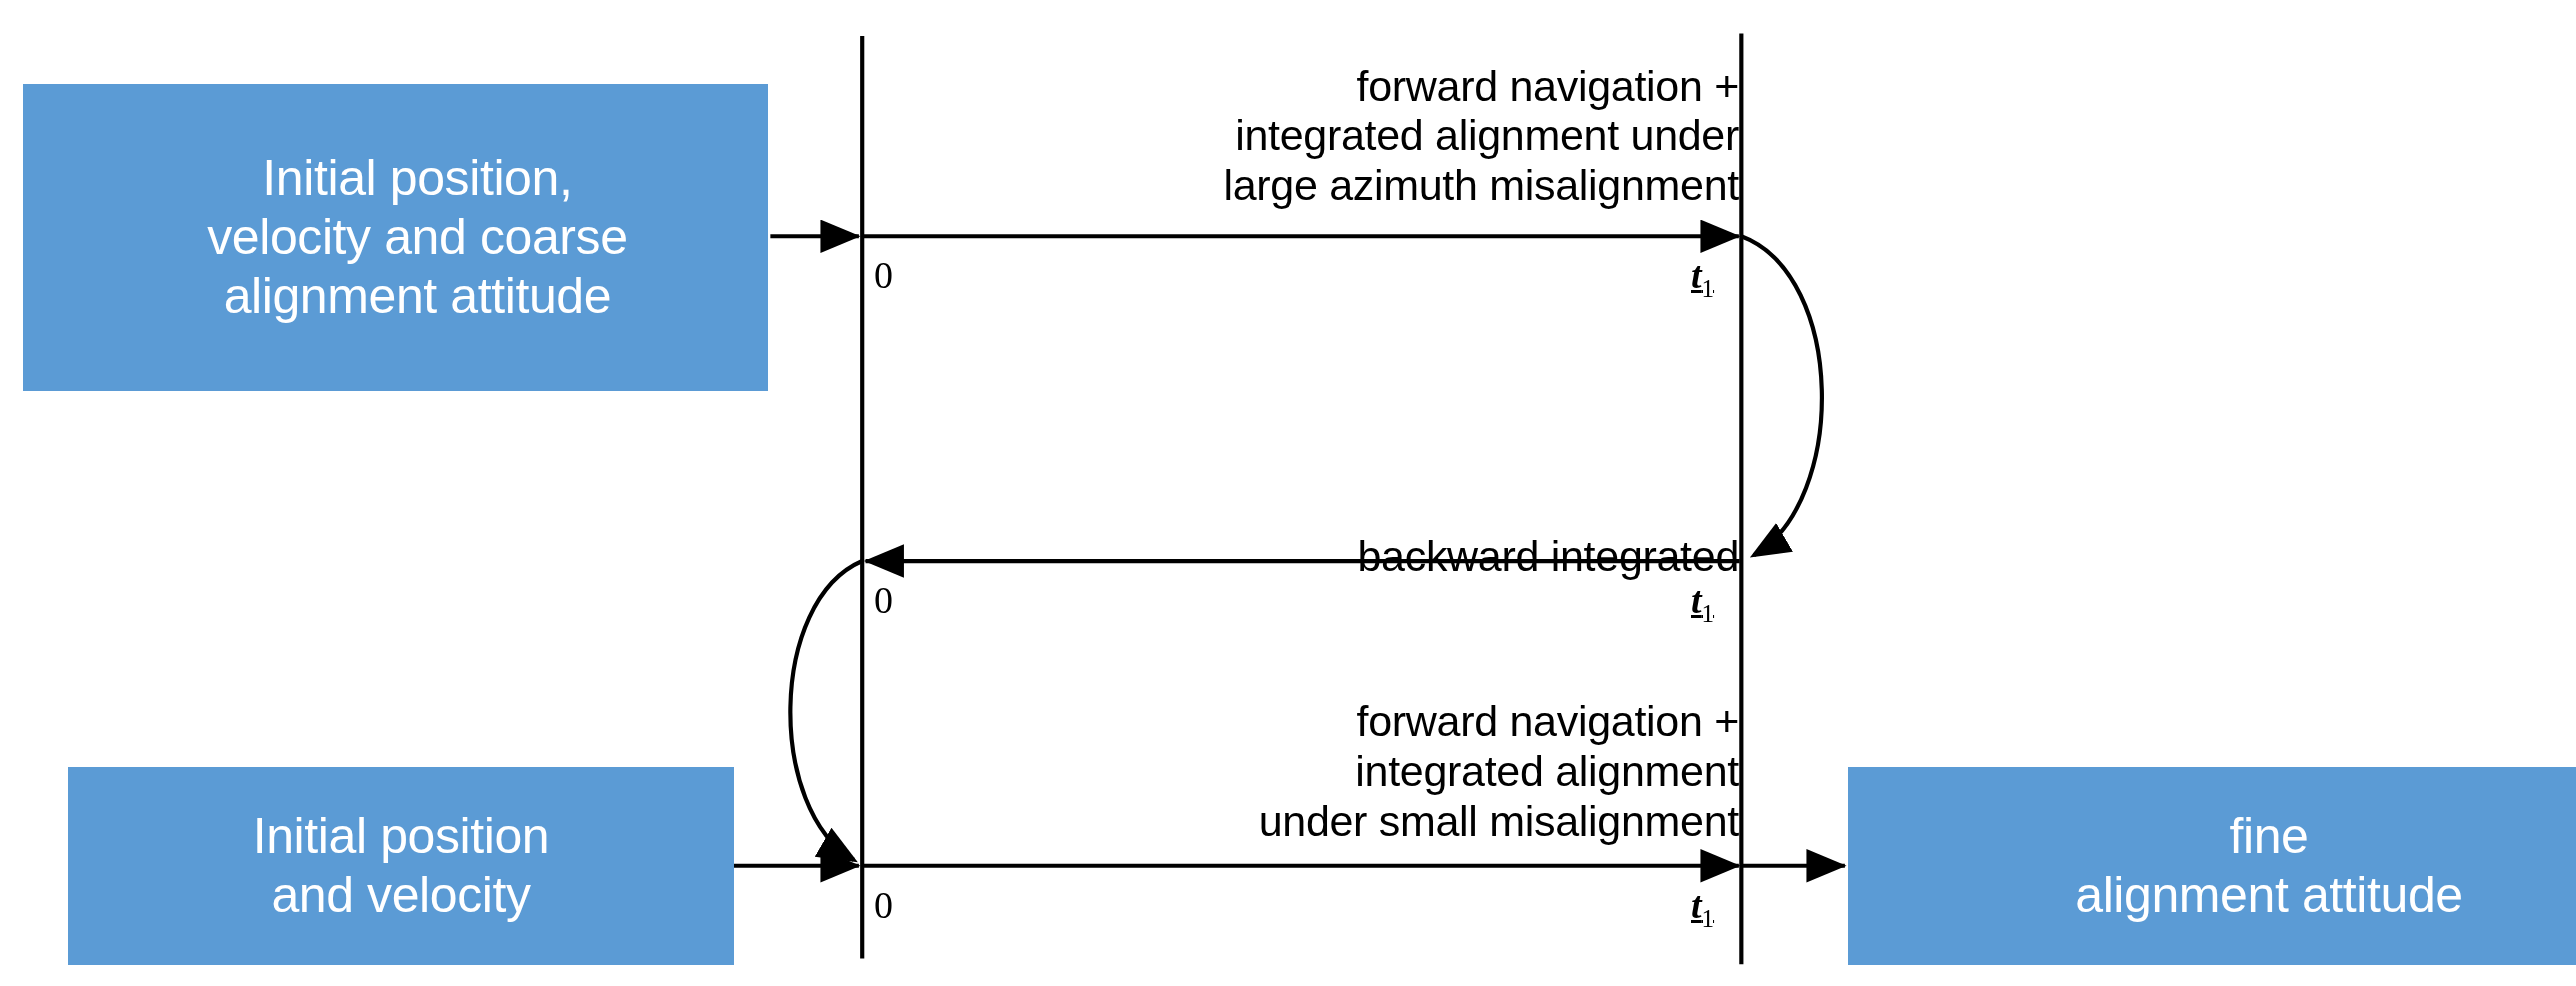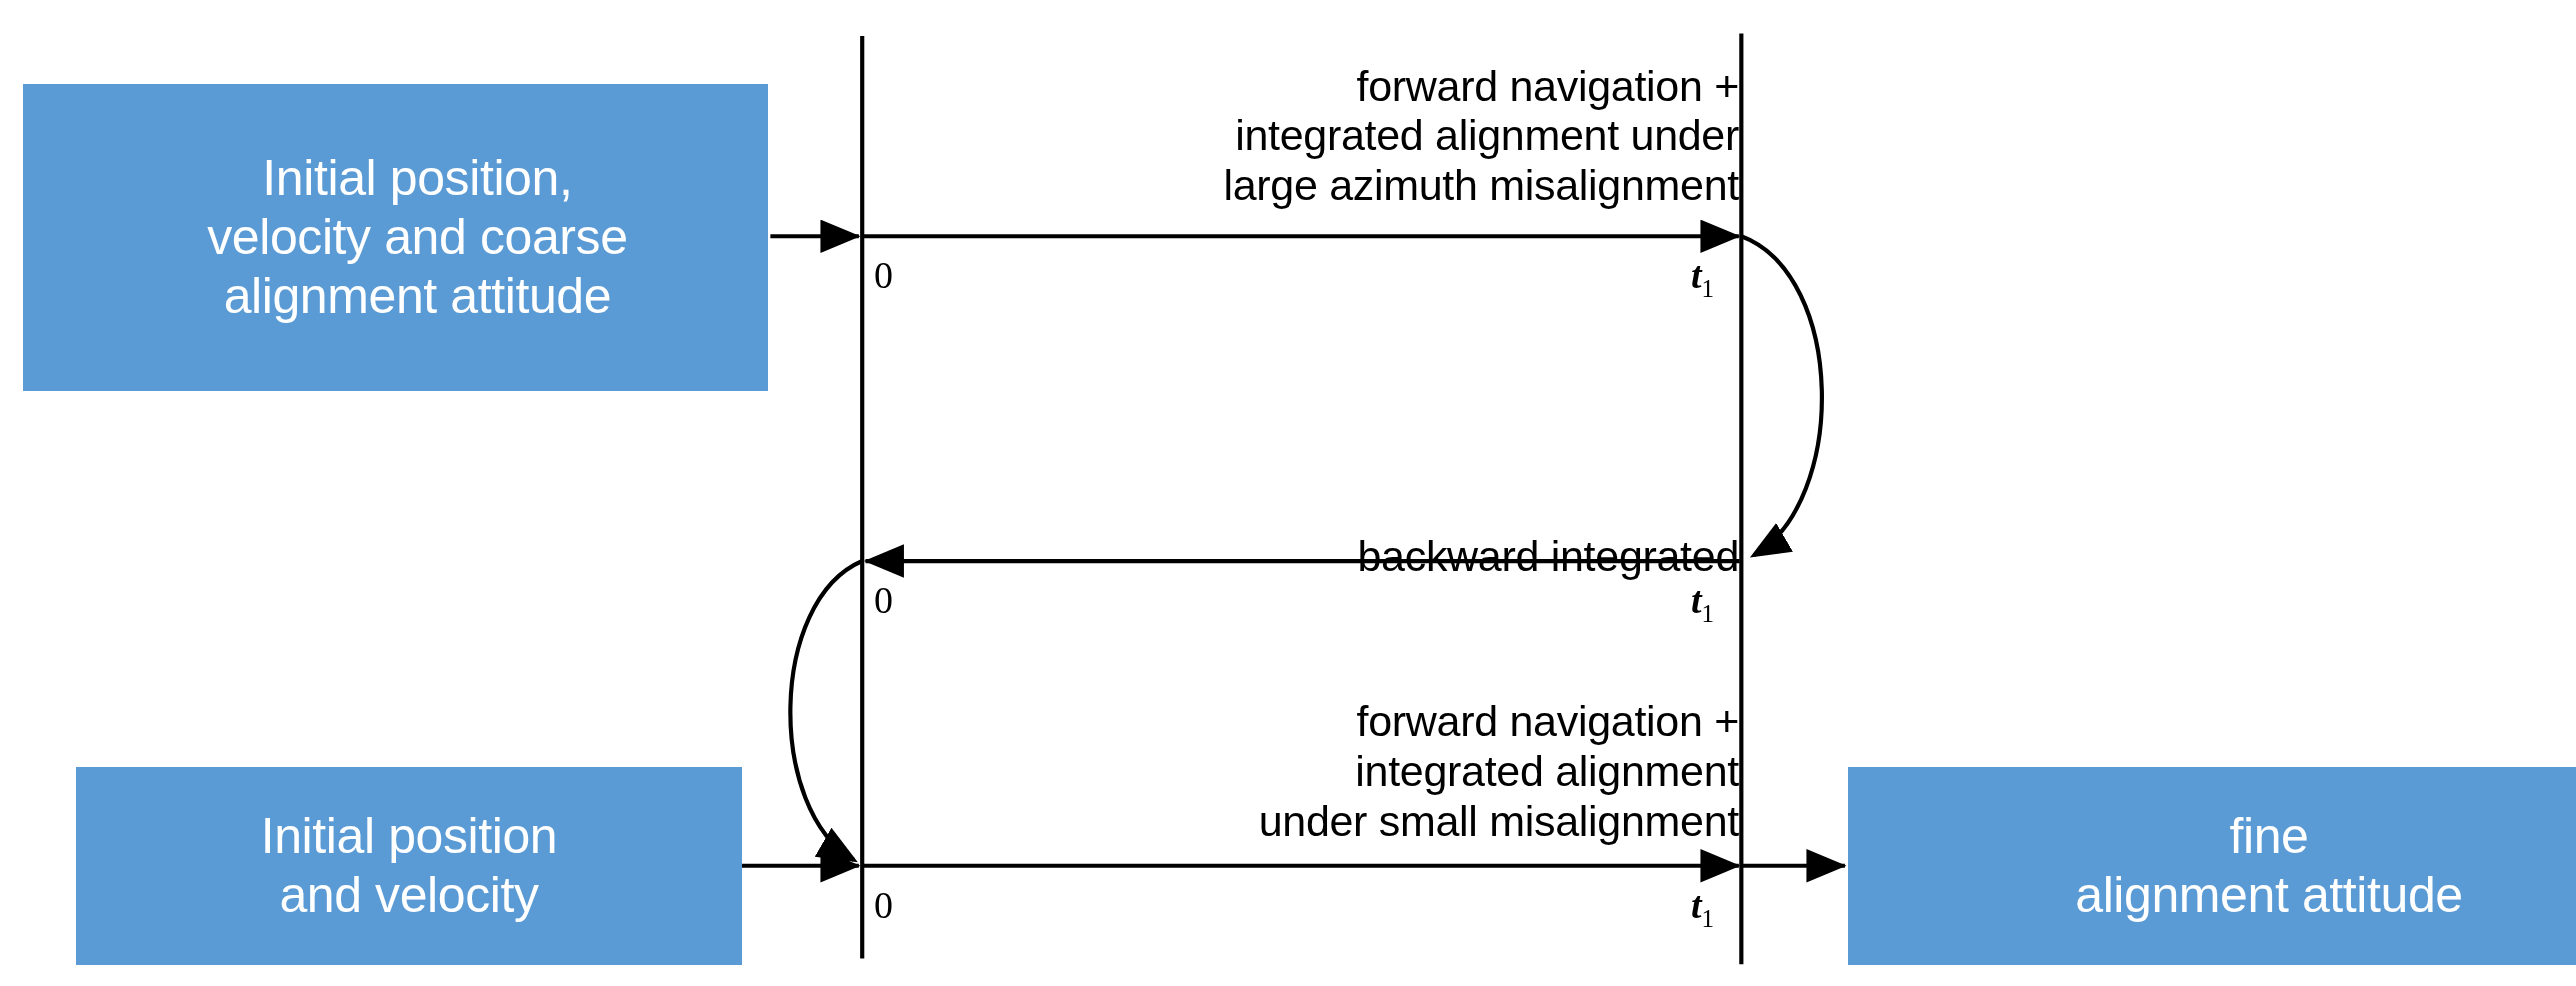--- a/index.html
+++ b/index.html
@@ -58,20 +58,21 @@
   .tick-label {
     position: absolute;
     color: #000000;
     font-family: "Liberation Serif", serif;
     font-size: 38px;
     line-height: 1;
   }
   .tick-label.italic-t {
     font-style: italic;
     font-weight: bold;
+    text-decoration: underline;
   }
   .tick-label .sub {
     font-style: normal;
     font-weight: normal;
     font-size: 25px;
     vertical-align: sub;
     line-height: 1;
   }
 </style>
 </head>
@@ -108,21 +109,21 @@
 
     <line x1="2087" y1="1037" x2="2209" y2="1037" stroke="#000000" stroke-width="5" marker-end="url(#arrowRight)"></line>
   </svg>
 
   <div class="blue-box" style="left:23.4px; top:84px; width:745px; height:307px; font-size:50px;padding-left:43px;">
     <span>Initial position,
 velocity and coarse
 alignment attitude</span>
   </div>
 
-  <div class="blue-box" style="left:76px; top:767px; width:666px; height:198px; font-size:50px;">
+  <div class="blue-box" style="left:68px; top:767px; width:666px; height:198px; font-size:50px;">
     <span>Initial position
 and velocity</span>
   </div>
 
   <div class="blue-box" style="left:1848px; top:767px; width:842px; height:198px; font-size:50px;">
     <span>fine
 alignment attitude</span>
   </div>
 
   <div class="edge-label" style="left:870px; top:11.7px; width:869px; font-size:43px;">

